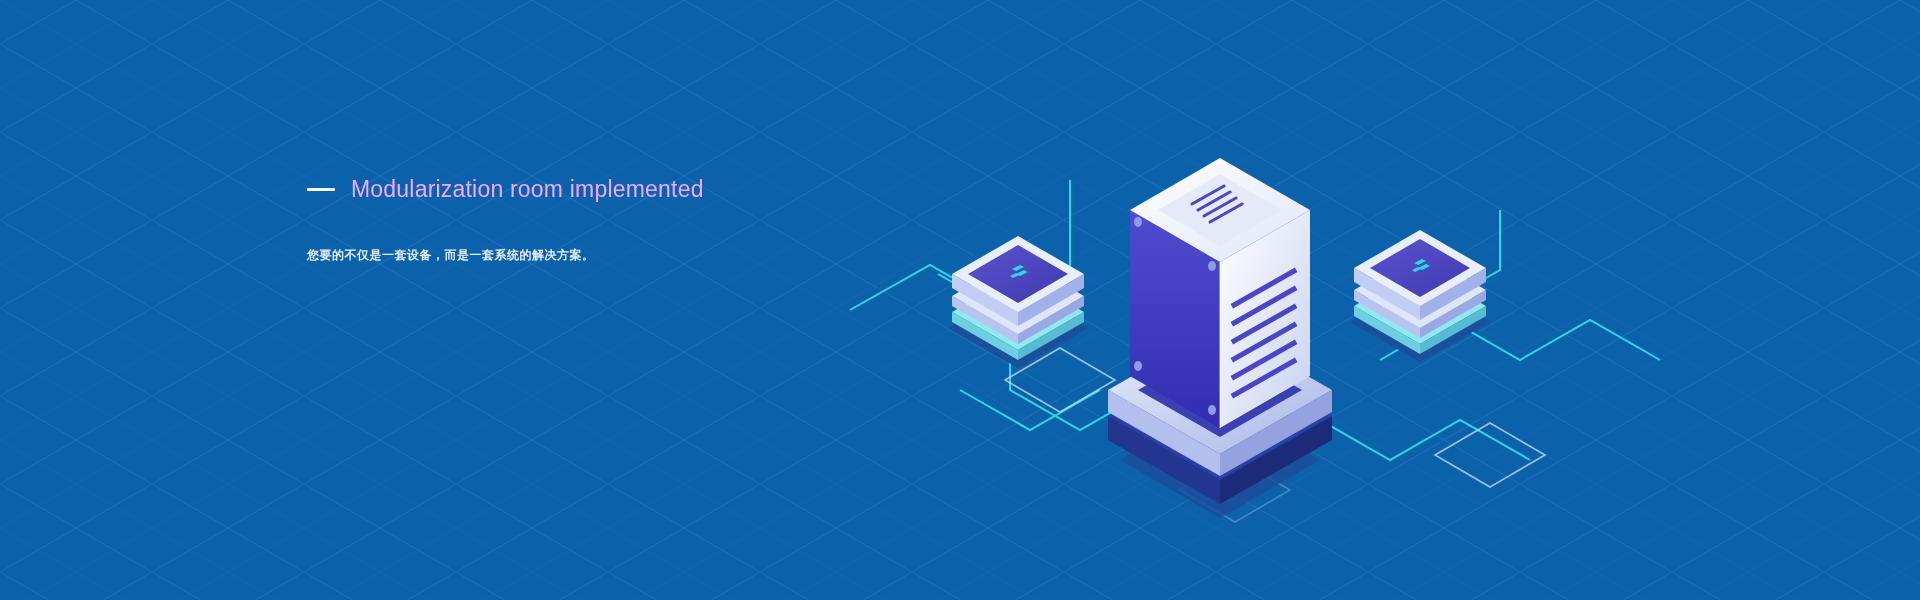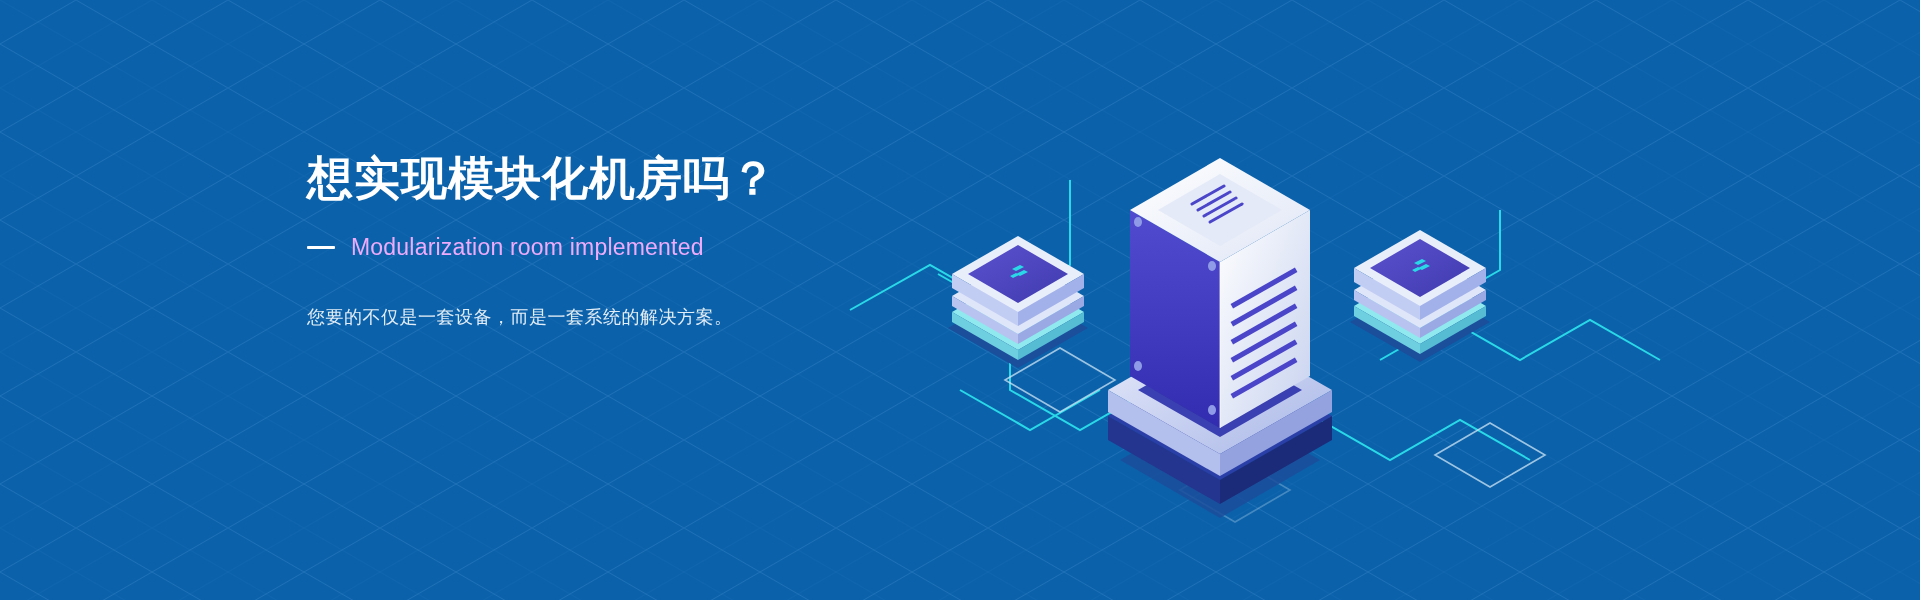--- a/index.html
+++ b/index.html
@@ -52,25 +52,25 @@
   }
   .subtitle {
     font-size:23px;
     color:#f0abfc;
     font-weight:400;
     letter-spacing:.2px;
     white-space:nowrap;
   }
   .desc {
     margin-top:44px;
-    font-size:18px;
+    font-size:12px;
     color:#e3edf7;
     letter-spacing:.5px;
     white-space:nowrap;
-    font-weight:400;
+    font-weight:700;
   }
 
   
   .illustration {
     position:absolute;
     left:820px; top:60px;
     width:880px; height:480px;
   }
   .illustration svg { display:block; width:100%; height:100%; }
 </style>
@@ -86,21 +86,20 @@
           <path d="M0 44 L76 0 L152 44 L76 88 Z" fill="none" stroke="#2d7cbd" stroke-width="1" opacity="0.55"></path>
           <path d="M0 0 L152 88 M152 0 L0 88" fill="none" stroke="#2d7cbd" stroke-width="0.6" opacity="0.28"></path>
         </pattern>
       </defs>
       <rect x="0" y="0" width="1920" height="600" fill="#0b62ab"></rect>
       <rect x="0" y="0" width="1920" height="600" fill="url(#isoGrid)"></rect>
     </svg>
   </div>
 
   <div class="copy">
-    <div class="title">想实现模块化机房吗？</div>
 
     <div class="sub-row">
       <span class="sub-dash"></span>
       <span class="subtitle">Modularization room implemented</span>
     </div>
 
     <div class="desc">您要的不仅是一套设备，而是一套系统的解决方案。</div>
   </div>
 
   <div class="illustration">

